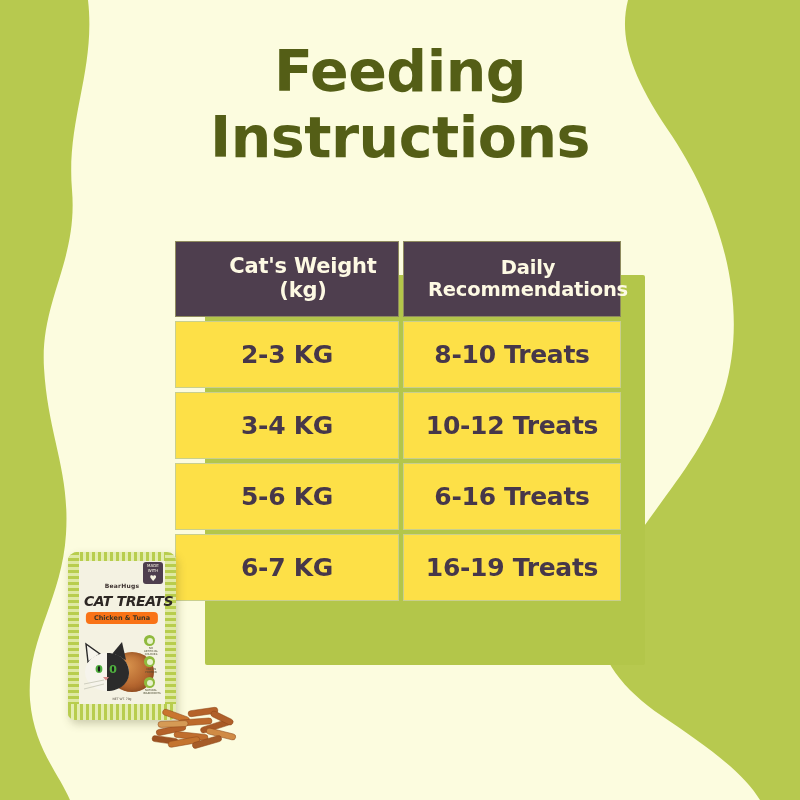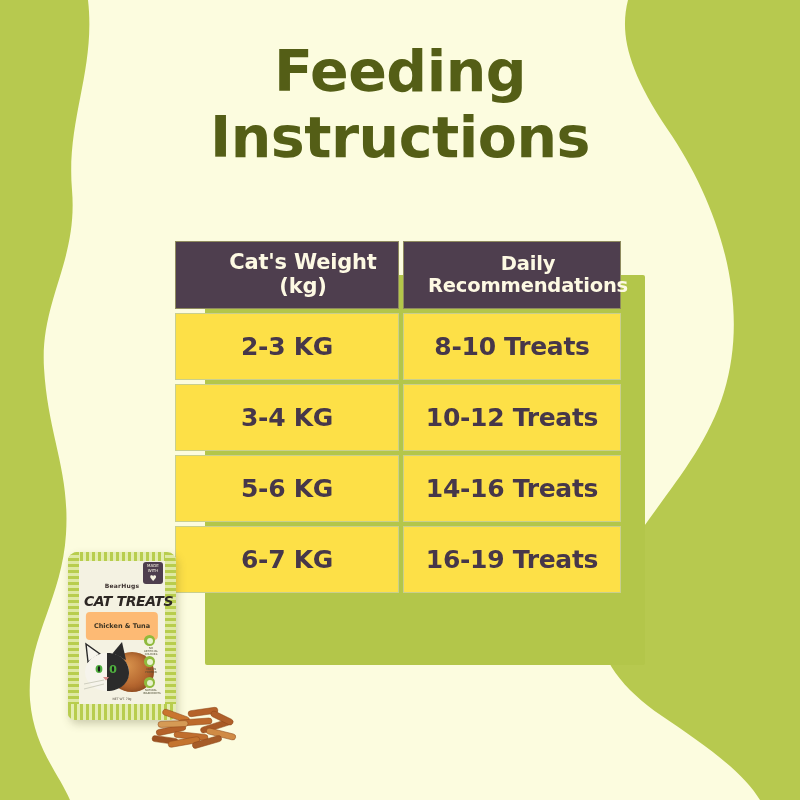--- a/index.html
+++ b/index.html
@@ -89,21 +89,21 @@
     justify-content: center;
     text-align: center;
   }
   .c-weight { width: 224px; }
   .c-daily  { width: 218px; }
 
   .head .cell {
     background: #4e3e4e;
     border-color: #8e8a5e;
     color: #fdf9e3;
-    height: 68px;
+    height: 76px;
     font-weight: bold;
     font-size: 21px;
     line-height: 1.14;
     letter-spacing: -0.2px;
     padding-left: 32px;
   }
   .head .c-daily { font-size: 19.5px; }
 
   .body .cell {
     height: 67px;
@@ -202,23 +202,23 @@
     font-style: italic;
     color: #2d2724;
     letter-spacing: -0.4px;
     padding-left: 13px;
   }
   .pack-flavor {
     position: absolute;
     left: 50%;
     transform: translateX(-50%);
     top: 60px;
-    background: #fdba74;
+    background: #f97316;
     border-radius: 4px;
-    padding: 10px 8px;
+    padding: 2px 8px;
     font-size: 6.5px;
     font-weight: bold;
     color: #3d3524;
     white-space: nowrap;
   }
   .pack-cat {
     position: absolute;
     left: 14px;
     bottom: 22px;
     width: 56px;
@@ -336,21 +336,21 @@
     </div>
 
     <div class="trow body">
       <div class="cell c-weight">3-4 KG</div>
       <div class="cell c-daily">10-12 Treats</div>
     </div>
 
 
     <div class="trow body">
       <div class="cell c-weight">5-6 KG</div>
-      <div class="cell c-daily">14-16 Treats</div>
+      <div class="cell c-daily">6-16 Treats</div>
     </div>
 
     <div class="trow body">
       <div class="cell c-weight">6-7 KG</div>
       <div class="cell c-daily">16-19 Treats</div>
     </div>
 
   </div>
 
   <div class="pack">

